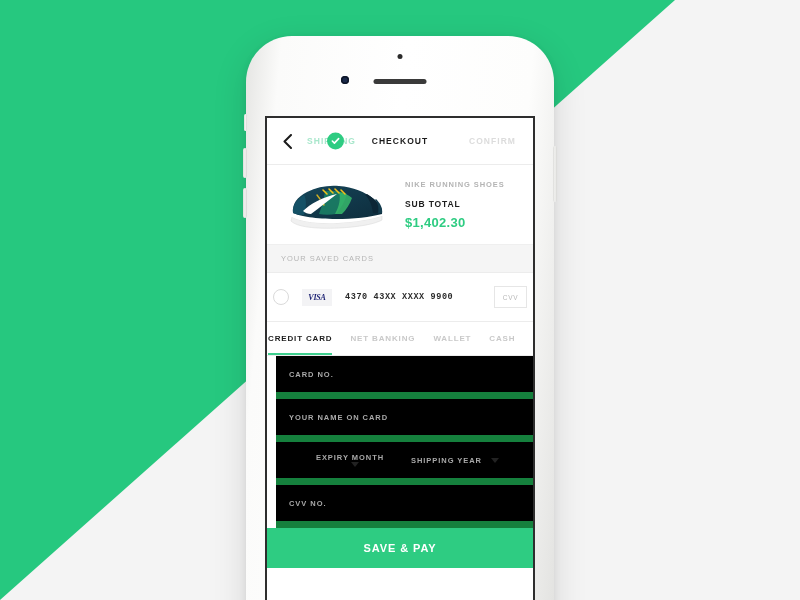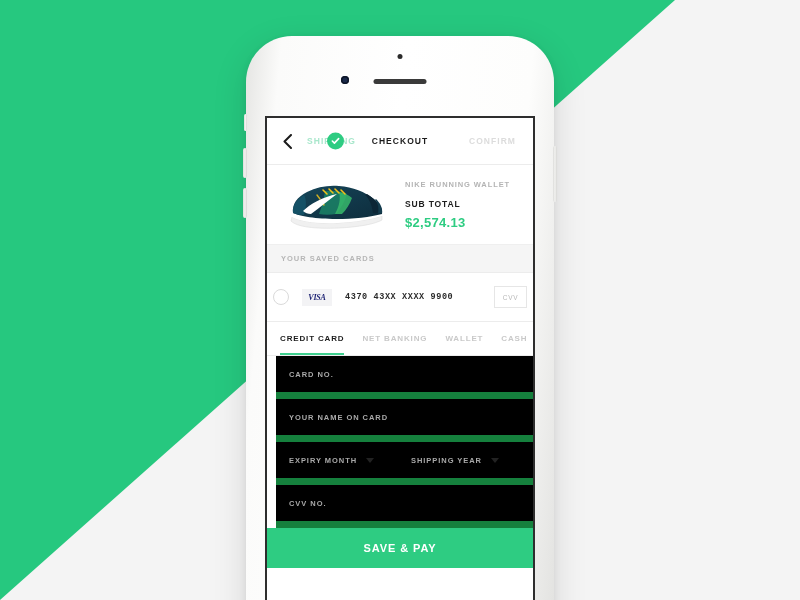--- a/index.html
+++ b/index.html
@@ -139,21 +139,21 @@
 
   
   #saved-cards-header {
     height:28px;
     background:#f5f5f5;
     display:flex; align-items:center;
     padding:0 14px;
     border-bottom:1px solid #ececec;
   }
   #saved-cards-title {
-    font-size:7.5px; font-weight:bold; letter-spacing:1px;
+    font-size:7.5px; font-weight:normal; letter-spacing:1px;
     color:#b6b6b6;
   }
   #saved-card-row {
     height:49px;
     background:#fff;
     display:flex; align-items:center;
     padding:0 6px;
     border-bottom:1px solid #ececec;
   }
   #card-radio {
@@ -181,21 +181,21 @@
     display:flex; align-items:center; justify-content:center;
     font-size:6.5px; letter-spacing:0.7px; color:#b8b8b8;
     cursor:text;
   }
 
   
   #payment-tabs {
     height:34px;
     background:#fff;
     display:flex; align-items:stretch;
-    padding-left:13px;
+    padding-left:1px;
     border-bottom:1px solid #ececec;
     overflow:hidden;
   }
   .tab {
     position:relative;
     display:flex; align-items:center;
     font-size:8px; font-weight:bold; letter-spacing:0.85px;
     color:#c9c9c9;
     margin-right:18px;
     white-space:nowrap;
@@ -218,21 +218,21 @@
     margin-left:9px;
   }
   .field-label {
     font-size:7.5px; font-weight:bold; letter-spacing:0.95px;
     color:#a9a9a9;
   }
   #expiry-row { display:flex; align-items:center; padding:0 13px; }
   .expiry-group {
     display:flex; align-items:center; cursor:pointer;
   }
-  #expiry-month-group { width:122px; }
+  #expiry-month-group { width:122px;flex-direction:column; }
   .caret {
     width:0; height:0; margin-left:9px;
     border-left:4px solid transparent;
     border-right:4px solid transparent;
     border-top:5px solid #222;
   }
 
   
   #save-pay-button {
     height:40px;
@@ -304,23 +304,23 @@
 
           <path d="M42,17 L46,21 M48,16 L52,20 M54,16 L58,20 M60,17 L64,21" stroke="#f2c318" stroke-width="1.6" stroke-linecap="round"></path>
           <path d="M36,22 L39,26 M40,28 L43,32" stroke="#f2c318" stroke-width="1.4" stroke-linecap="round" opacity="0.85"></path>
 
           <path d="M22,38 C29,31 42,24 56,21 C48,27 38,35 30,41 C27,41 24,40 22,38 Z" fill="#ffffff"></path>
 
           <path d="M95,26 C99,30 102,35 101,40 L97,40 C98,35 97,30 94,27 Z" fill="#143c4e"></path>
         </svg>
       </div>
       <div id="product-info">
-        <div id="product-name">NIKE RUNNING WALLET</div>
+        <div id="product-name">NIKE RUNNING SHOES</div>
         <div id="subtotal-label">SUB TOTAL</div>
-        <div id="subtotal-value">$2,574.13</div>
+        <div id="subtotal-value">$1,402.30</div>
       </div>
     </div>
 
     <div id="saved-cards-header">
       <span id="saved-cards-title">YOUR SAVED CARDS</span>
     </div>
 
     <div id="saved-card-row">
       <div id="card-radio"></div>
       <div id="visa-logo">VISA</div>

